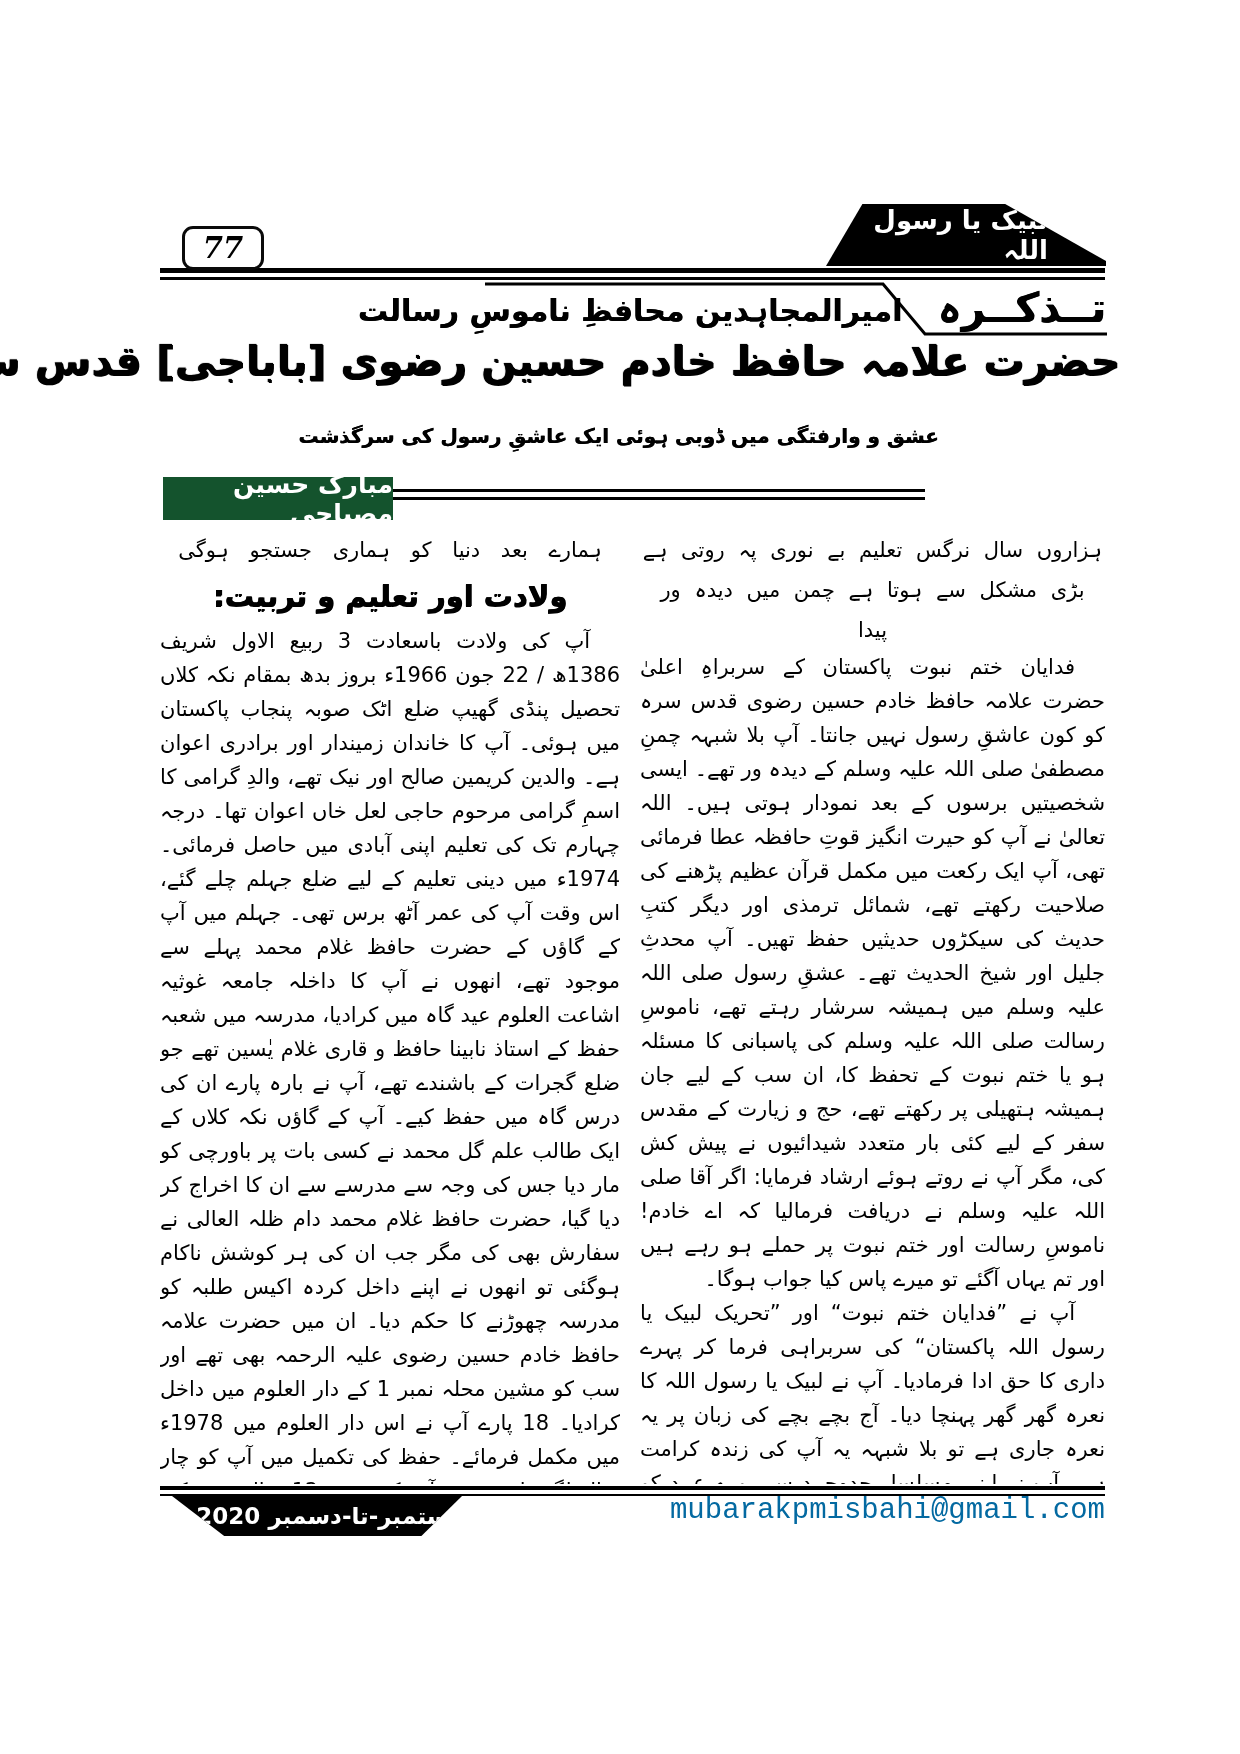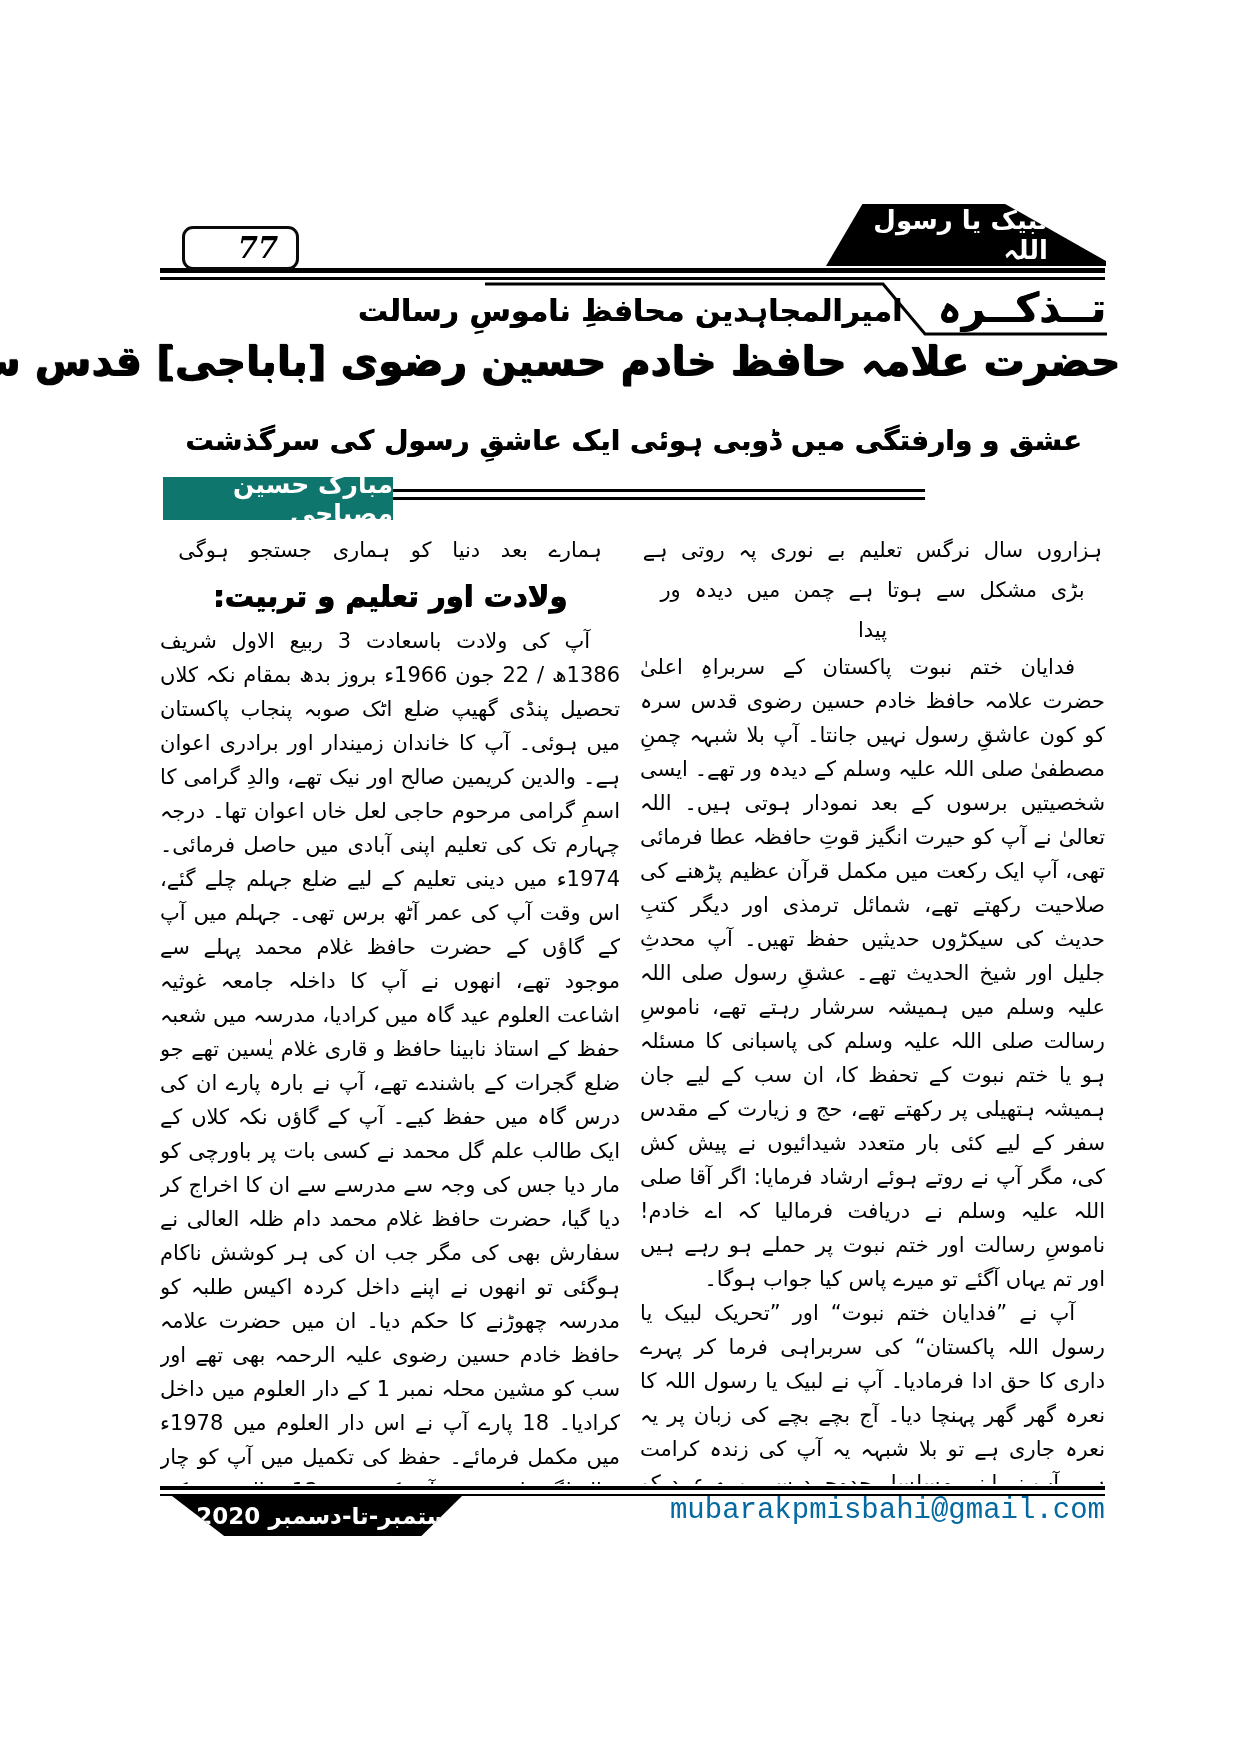--- a/index.html
+++ b/index.html
@@ -8,21 +8,20 @@
     background:#ffffff;overflow:hidden;
     font-family:"DejaVu Sans",sans-serif;color:#000;
   }
   
   .pagenum-box{
     position:absolute;left:182px;top:226px;width:76px;height:38px;
     border:3px solid #0a0a0a;border-radius:11px;background:#fff;
     display:flex;align-items:center;justify-content:center;
     font-family:"DejaVu Serif",serif;font-style:italic;font-size:29px;font-weight:bold;
     z-index:3;
-    padding-left:35px;
   }
   .masthead{
     position:absolute;left:826px;top:204px;width:280px;height:62px;
     background:#000;color:#fff;
     clip-path:polygon(13% 0,64% 0,100% 92%,100% 100%,0 100%);
     display:flex;align-items:center;justify-content:center;
     padding-right:58px;box-sizing:border-box;
     font-size:26px;font-weight:bold;direction:rtl;
   }
   .top-rule{
@@ -40,27 +39,27 @@
     text-align:center;direction:rtl;font-size:30px;font-weight:bold;
     text-shadow:0.5px 0 #000;
   }
   .title{
     position:absolute;left:140px;top:337px;width:980px;
     text-align:center;direction:rtl;white-space:nowrap;
     font-size:41px;font-weight:900;letter-spacing:-1px;
     text-shadow:1px 1px 0 #000,0 0 1px #000;
   }
   .subtitle{
-    position:absolute;left:161px;top:424px;width:945px;
-    text-align:center;direction:rtl;font-size:28px;font-weight:800;
+    position:absolute;left:146px;top:424px;width:945px;
+    text-align:center;direction:rtl;font-size:20px;font-weight:800;
     text-shadow:0.5px 0 #000;
   }
   .author-box{
     position:absolute;left:163px;top:477px;width:230px;height:43px;
-    background:#0f766e;color:#fff;display:flex;align-items:center;justify-content:center;
+    background:#14532d;color:#fff;display:flex;align-items:center;justify-content:center;
     font-size:25px;font-weight:bold;direction:rtl;z-index:2;
   }
   .author-rule{
     position:absolute;left:393px;top:489px;width:532px;height:5px;
     border-top:3px solid #000;border-bottom:3px solid #000;
   }
   
   .col{
     position:absolute;top:530px;height:954px;overflow:hidden;
     direction:rtl;font-size:21px;line-height:34px;text-align:justify;

